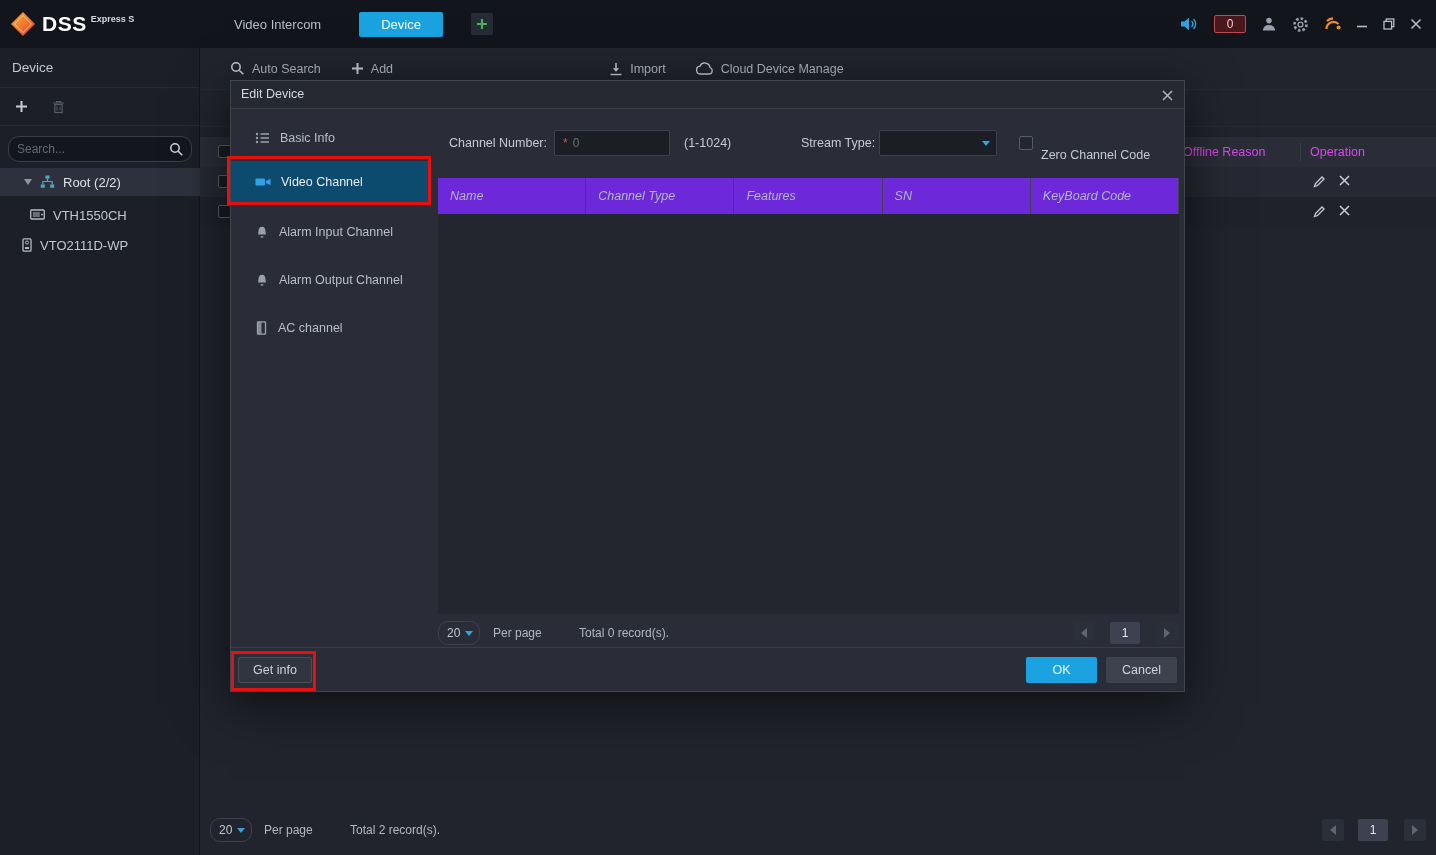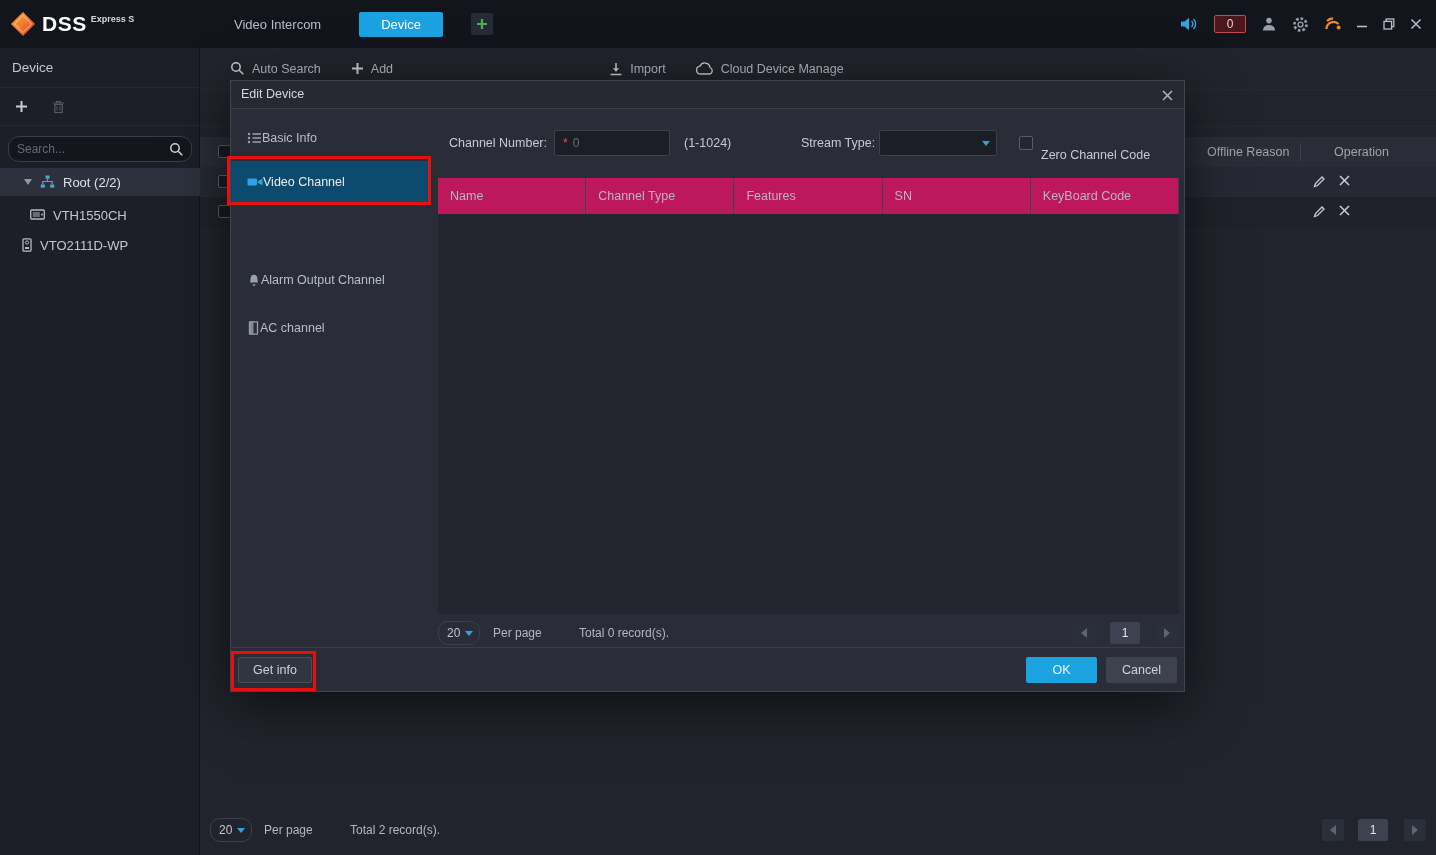--- a/index.html
+++ b/index.html
@@ -42,21 +42,21 @@
   .main-toolbar{position:absolute;top:0;left:0;width:100%;height:42px;border-bottom:1px solid #272a33;
                 display:flex;align-items:center;gap:30px;padding-left:30px;}
   .tb-item{display:flex;align-items:center;gap:7px;color:#b2b7c0;cursor:pointer;white-space:nowrap;}
   .tb-item.disabled{color:#6a707b;margin-top:48px;}
   .main-subbar{position:absolute;top:42px;left:0;width:100%;height:37px;border-bottom:1px solid #272a33;}
   .dt-header{position:absolute;top:89px;left:0;width:100%;height:30px;background:#2a2d37;}
   .dt-row{position:absolute;left:0;width:100%;height:30px;}
   .dt-row.r1{top:119px;background:#262933;}
   .dt-row.r2{top:149px;background:#1f222a;}
   .cb{position:absolute;width:13px;height:13px;border:1px solid #5a5f6b;border-radius:2px;background:#191c23;top:8px;left:18px;cursor:pointer;}
-  .dt-col-label{position:absolute;top:0;line-height:30px;color:#a3a3a3;margin-left:24px;}
+  .dt-col-label{position:absolute;top:0;line-height:30px;color:#d946ef;}
   .col-div{position:absolute;top:6px;width:1px;height:18px;background:#3a3e48;left:1100px;}
   .op-icons{position:absolute;top:8px;left:1113px;display:flex;gap:13px;}
   .op-icons span{cursor:pointer;}
 
   
   .pg-wrap{position:absolute;width:100%;font-size:12px;color:#b2b7c0;}
   .pp-box{position:absolute;width:42px;height:24px;border:1px solid #3d414d;border-radius:10px;line-height:22px;padding-left:8px;color:#c3c7d0;cursor:pointer;}
   .dd-arrow{position:absolute;right:6px;top:50%;margin-top:-2px;width:0;height:0;
             border-left:4px solid transparent;border-right:4px solid transparent;border-top:5px solid #2fa3e3;}
   .pg-lbl{position:absolute;white-space:nowrap;}
@@ -72,36 +72,36 @@
   .mp .cur{left:1158px;top:4px;}
   .mp .next{left:1204px;top:4px;}
 
   
   .modal{position:absolute;left:230px;top:80px;width:955px;height:612px;background:#2a2d37;border:1px solid #40444f;
          box-shadow:0 12px 50px rgba(0,0,0,.6);z-index:10;}
   .m-header{position:absolute;top:0;left:0;right:0;height:28px;background:#262932;border-bottom:1px solid #3a3e48;}
   .m-title{line-height:27px;padding-left:10px;color:#d3d7de;}
   .m-close{position:absolute;right:8px;top:5px;width:18px;height:18px;display:flex;align-items:center;justify-content:center;cursor:pointer;}
   .m-nav{position:absolute;left:0;top:28px;width:198px;bottom:44px;}
-  .m-nav-item{position:absolute;left:0;width:198px;height:34px;display:flex;align-items:center;padding-left:16px;
+  .m-nav-item{position:absolute;left:0;width:198px;height:34px;display:flex;align-items:center;gap:10px;padding-left:24px;
               color:#b9bec8;cursor:pointer;}
   .m-nav-item.selected{background:#0c4a6e;color:#e9ecf1;height:42px;}
   .nav-0{top:12px;} .nav-1{top:52px;} .nav-2{top:106px;} .nav-3{top:154px;} .nav-4{top:202px;}
   .m-content{position:absolute;left:198px;top:28px;right:0;bottom:44px;}
   .form-label{position:absolute;top:20px;line-height:28px;color:#c6cad2;white-space:nowrap;}
   .f-l1{left:20px;} .f-hint{left:255px;} .f-l2{left:372px;} .f-l3{left:612px;margin-top:12px;}
   .inputbox{position:absolute;left:125px;top:21px;width:116px;height:26px;background:#1b1e25;border:1px solid #3d414d;
             border-radius:2px;display:flex;align-items:center;padding-left:8px;font-size:12px;cursor:text;}
   .req{color:#e3504f;margin-right:5px;}
   .inputbox .val{color:#6a7078;}
   .selectbox{position:absolute;left:450px;top:21px;width:118px;height:26px;background:#1b1e25;border:1px solid #3d414d;
              border-radius:2px;cursor:pointer;}
   .selectbox .sel-val{line-height:24px;padding-left:8px;color:#c3c7d0;}
   .checkbox{position:absolute;left:590px;top:27px;width:14px;height:14px;border:1px solid #565c68;border-radius:2px;background:#232630;cursor:pointer;}
-  .m-thead{position:absolute;left:9px;top:69px;width:741px;height:36px;background:#be185d;display:flex;}
+  .m-thead{position:absolute;left:9px;top:69px;width:741px;height:36px;background:#6d28d9;display:flex;font-style:italic;}
   .m-th{flex:1;line-height:36px;padding-left:12px;color:#b2b8c2;border-right:1px solid #3e4250;white-space:nowrap;overflow:hidden;}
   .m-tbody{position:absolute;left:9px;top:105px;width:741px;height:400px;background:#23262f;}
   .m-pg{top:512px;height:24px;left:0;}
   .m-pg .pp-box{left:9px;top:0;}
   .m-pg .lbl1{left:64px;line-height:24px;}
   .m-pg .lbl2{left:150px;line-height:24px;}
   .m-pg .prev{left:644px;top:1px;}
   .m-pg .cur{left:681px;top:1px;}
   .m-pg .next{left:727px;top:1px;}
   .m-footer{position:absolute;left:0;bottom:0;width:100%;height:44px;border-top:1px solid #3a3e48;}
@@ -363,20 +363,27 @@
       </svg>
       <span>Basic Info</span>
     </div>
     <div class="m-nav-item nav-1 selected">
       <svg width="16" height="14" viewBox="0 0 16 14">
         <rect x="0.5" y="3.5" width="9.5" height="7" rx="1" fill="#2fa3e3"></rect>
         <path d="M11 6 L15.5 3.8 V10.2 L11 8 Z" fill="#2fa3e3"></path>
       </svg>
       <span>Video Channel</span>
     </div>
+    <div class="m-nav-item nav-2">
+      <svg width="14" height="14" viewBox="0 0 14 14">
+        <path d="M7 1.8 C4.6 1.8 3.6 3.8 3.5 6.2 L3.1 9.6 H10.9 L10.5 6.2 C10.4 3.8 9.4 1.8 7 1.8 Z" fill="#9aa0ac"></path>
+        <path d="M5.5 11.2 a1.5 1.5 0 0 0 3 0 Z" fill="#9aa0ac"></path>
+      </svg>
+      <span>Alarm Input Channel</span>
+    </div>
     <div class="m-nav-item nav-3">
       <svg width="14" height="14" viewBox="0 0 14 14">
         <path d="M7 1.8 C4.6 1.8 3.6 3.8 3.5 6.2 L3.1 9.6 H10.9 L10.5 6.2 C10.4 3.8 9.4 1.8 7 1.8 Z" fill="#9aa0ac"></path>
         <path d="M5.5 11.2 a1.5 1.5 0 0 0 3 0 Z" fill="#9aa0ac"></path>
       </svg>
       <span>Alarm Output Channel</span>
     </div>
     <div class="m-nav-item nav-4">
       <svg width="13" height="14" viewBox="0 0 13 14">
         <rect x="2.5" y="0.8" width="8" height="12.4" rx="0.5" fill="none" stroke="#9aa0ac" stroke-width="1.3"></rect>

